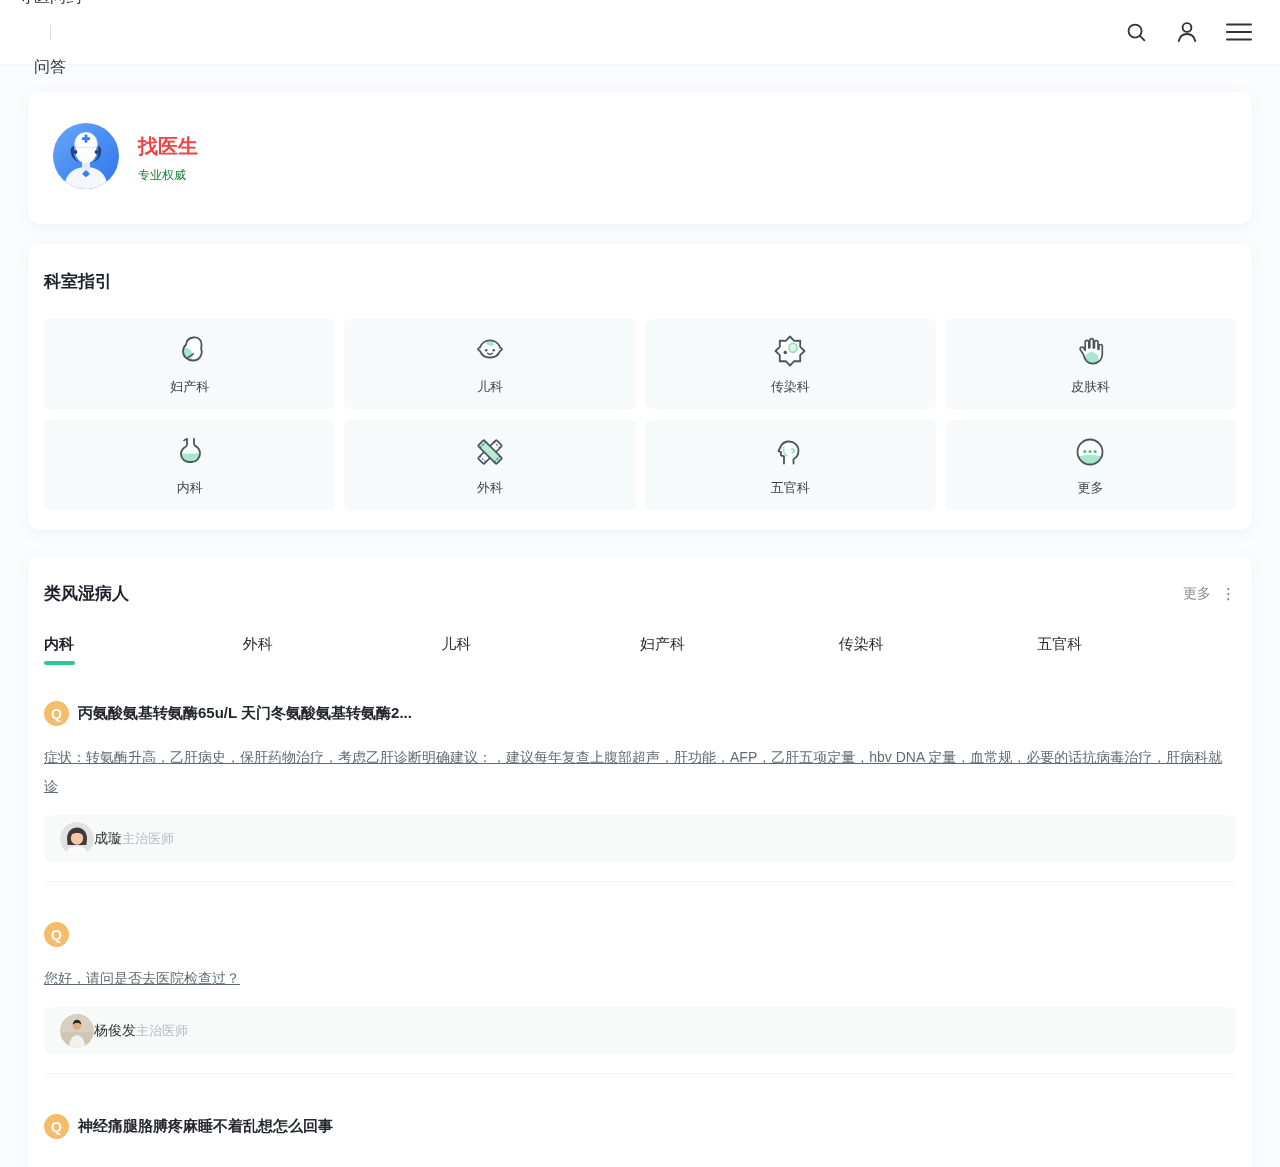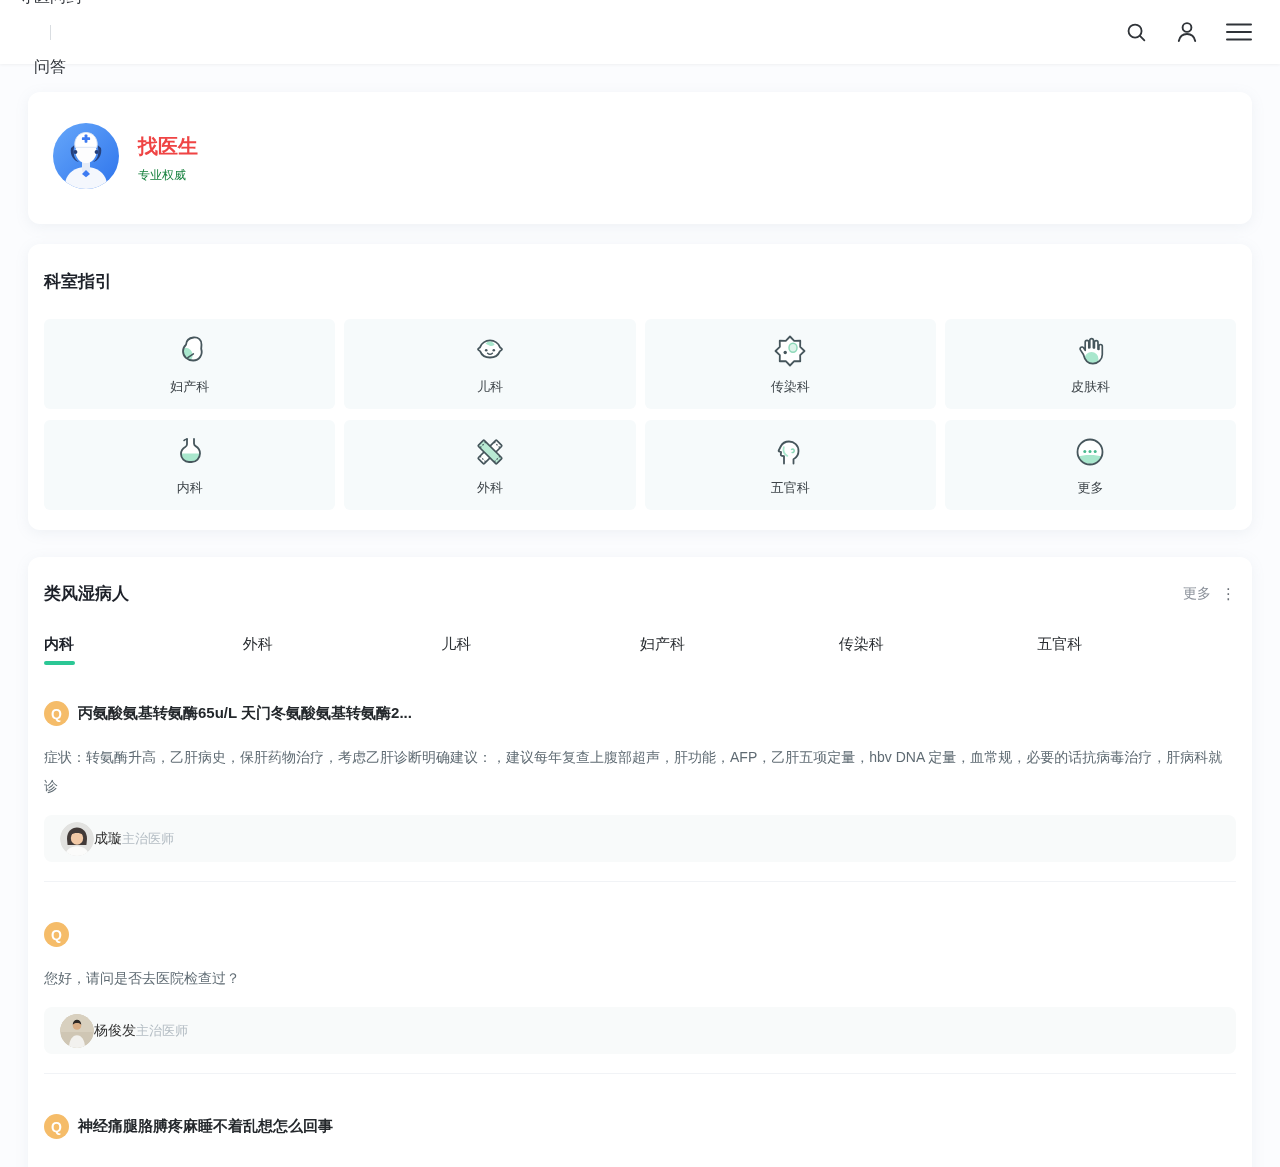--- a/index.html
+++ b/index.html
@@ -55,21 +55,21 @@
   .qa-item + .qa-item { padding-top:40px; }
   .qa-item.simple { border-bottom:none; padding-bottom:6px; }
   .qa-item.simple + .qa-item.simple { padding-top:34px; }
   .qa-title-row { display:flex; align-items:center; gap:9px; cursor:pointer; }
   .q-badge {
     width:25px; height:25px; border-radius:50%; flex:0 0 25px;
     background:#f5bc69; color:#fff; font-weight:bold; font-size:14px;
     display:flex; align-items:center; justify-content:center;
   }
   .qa-question { font-size:15px; font-weight:bold; color:#24282c; }
-  .qa-answer { margin:17px 0 0; font-size:14px; color:#5f6b73; line-height:29px; }
+  .qa-answer { margin:17px 0 0; font-size:14px; color:#5f6b73; line-height:29px;text-decoration:underline; }
   .doctor-row {
     margin-top:14px; background:#f8fafa; border-radius:8px; height:47px;
     display:flex; align-items:center; padding:0 16px; cursor:pointer;
   }
   .avatar-sm { width:34px; height:34px; border-radius:50%; overflow:hidden; flex:0 0 34px; }
   .doc-name { font-size:14px; color:#333; }
   .doc-rank { font-size:13px; color:#b3bcc3; }
 </style>
 </head>
 <body>

